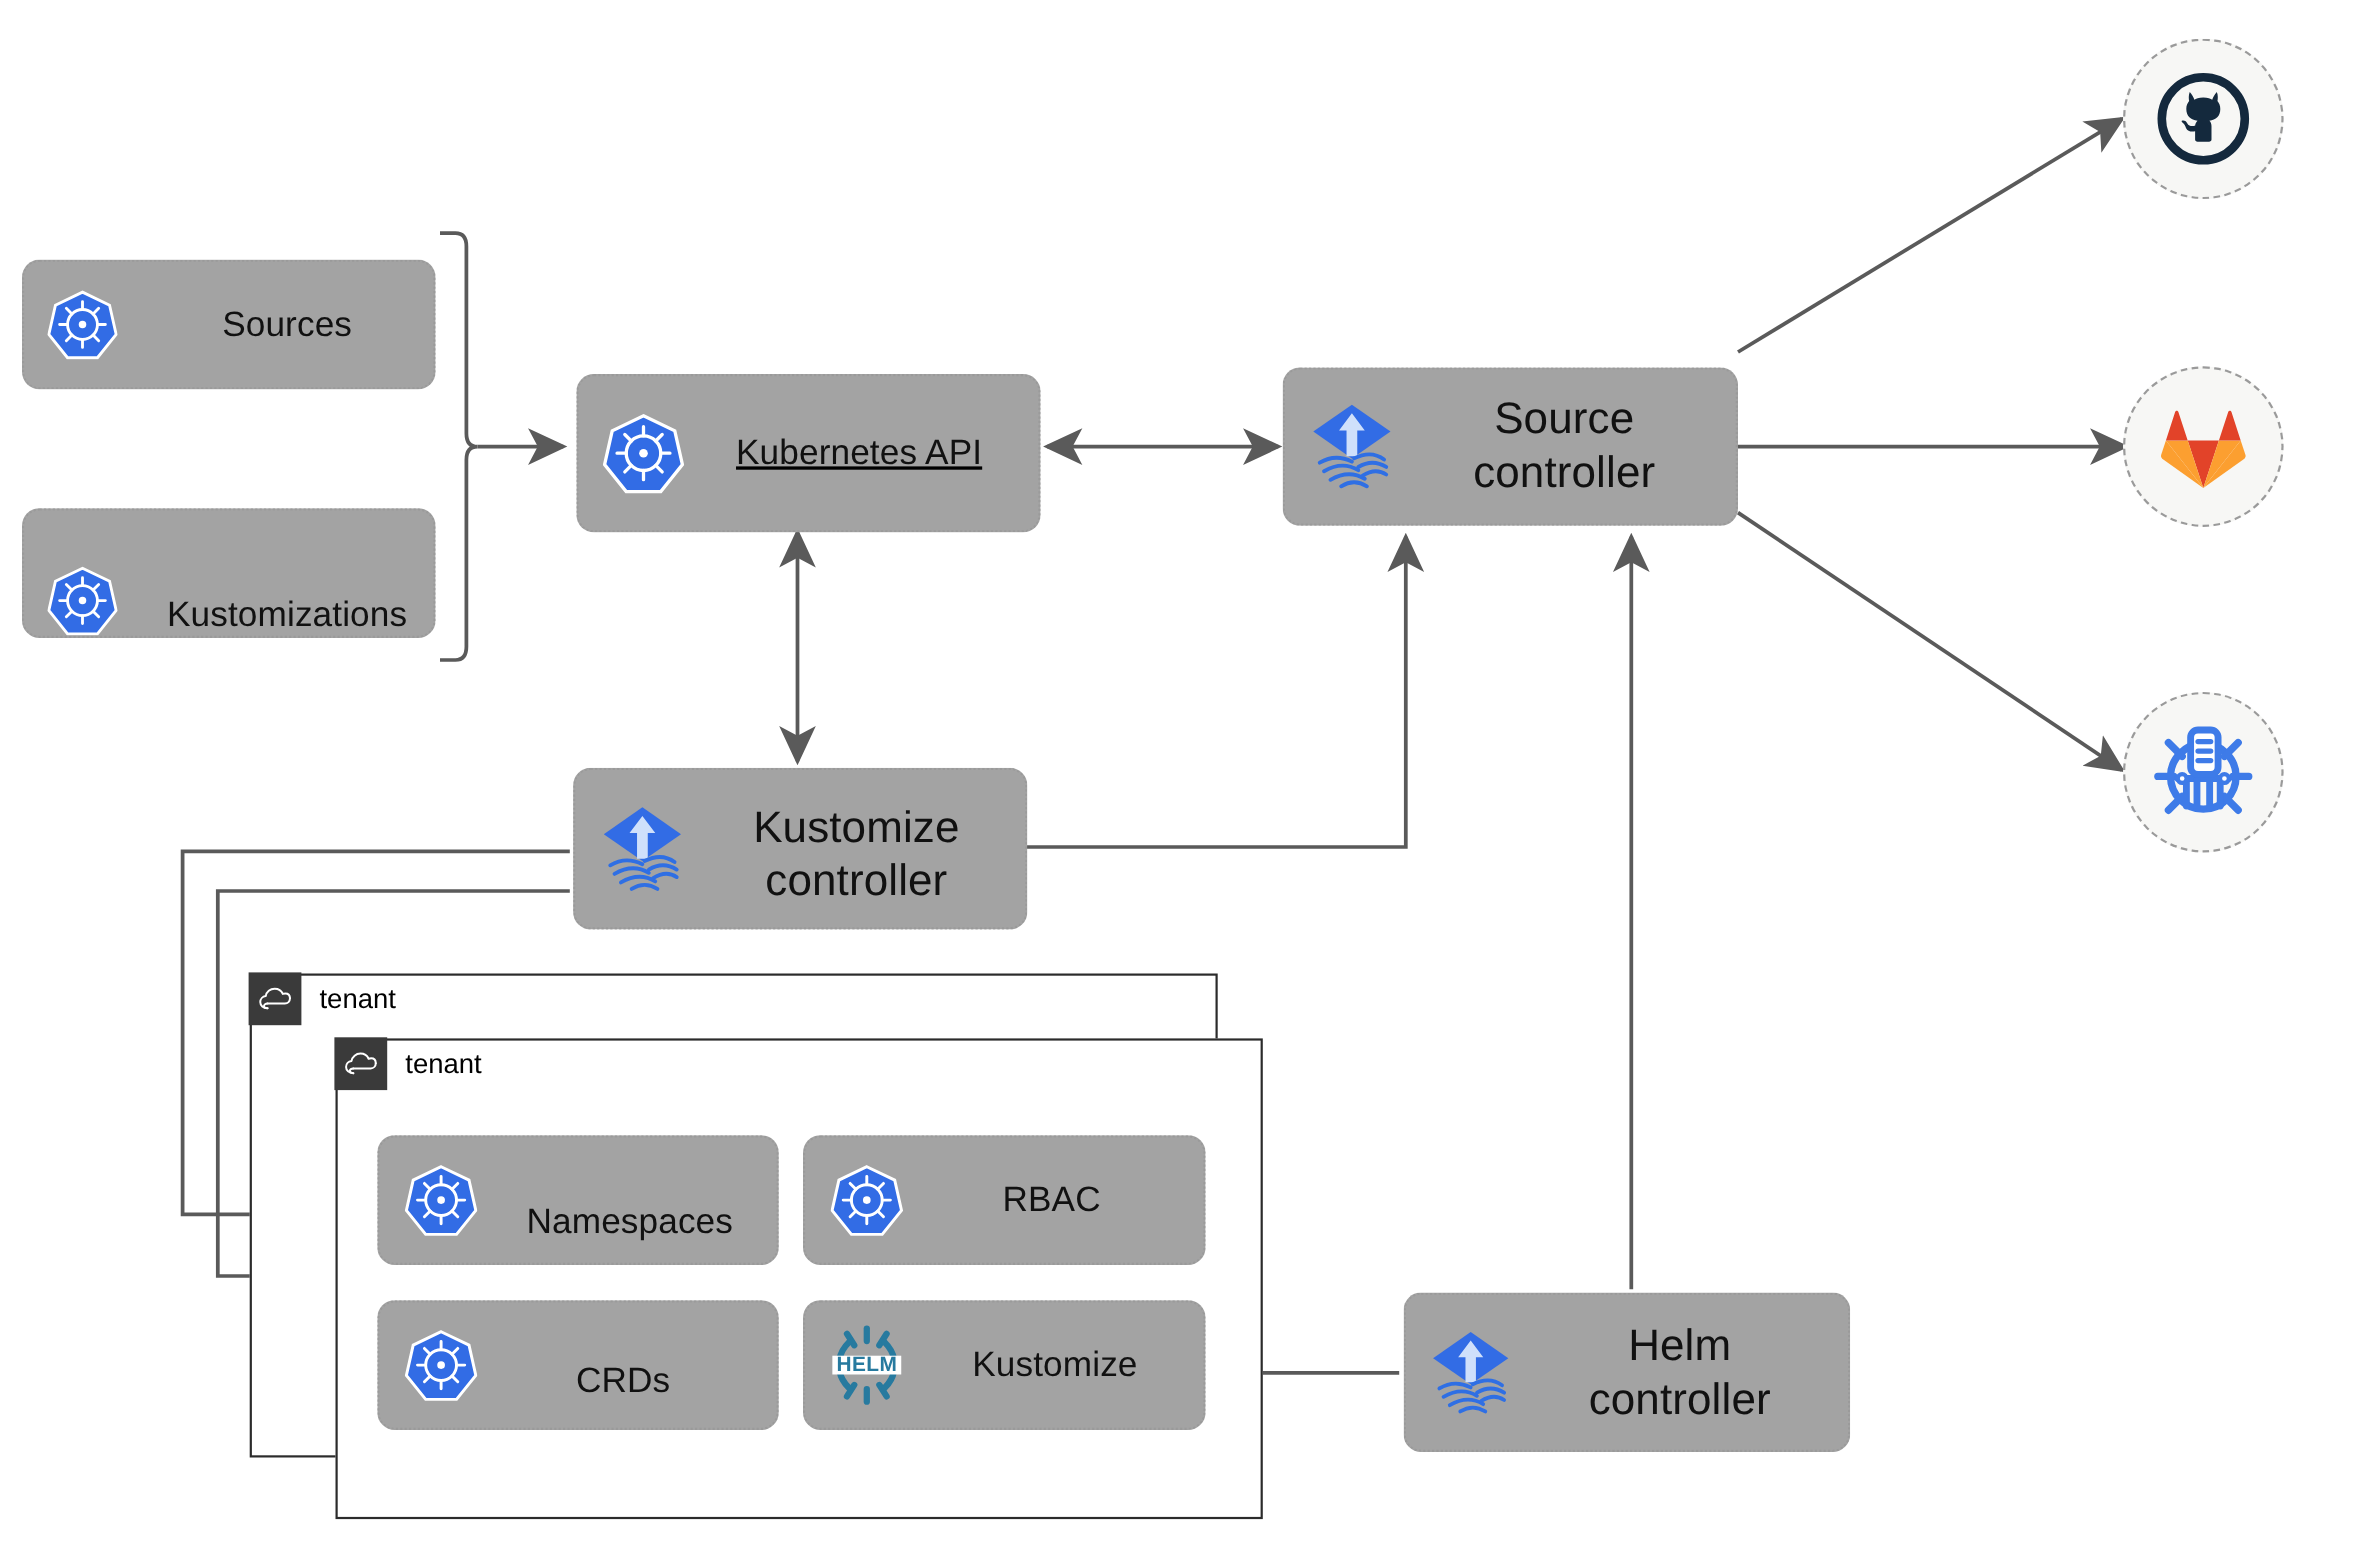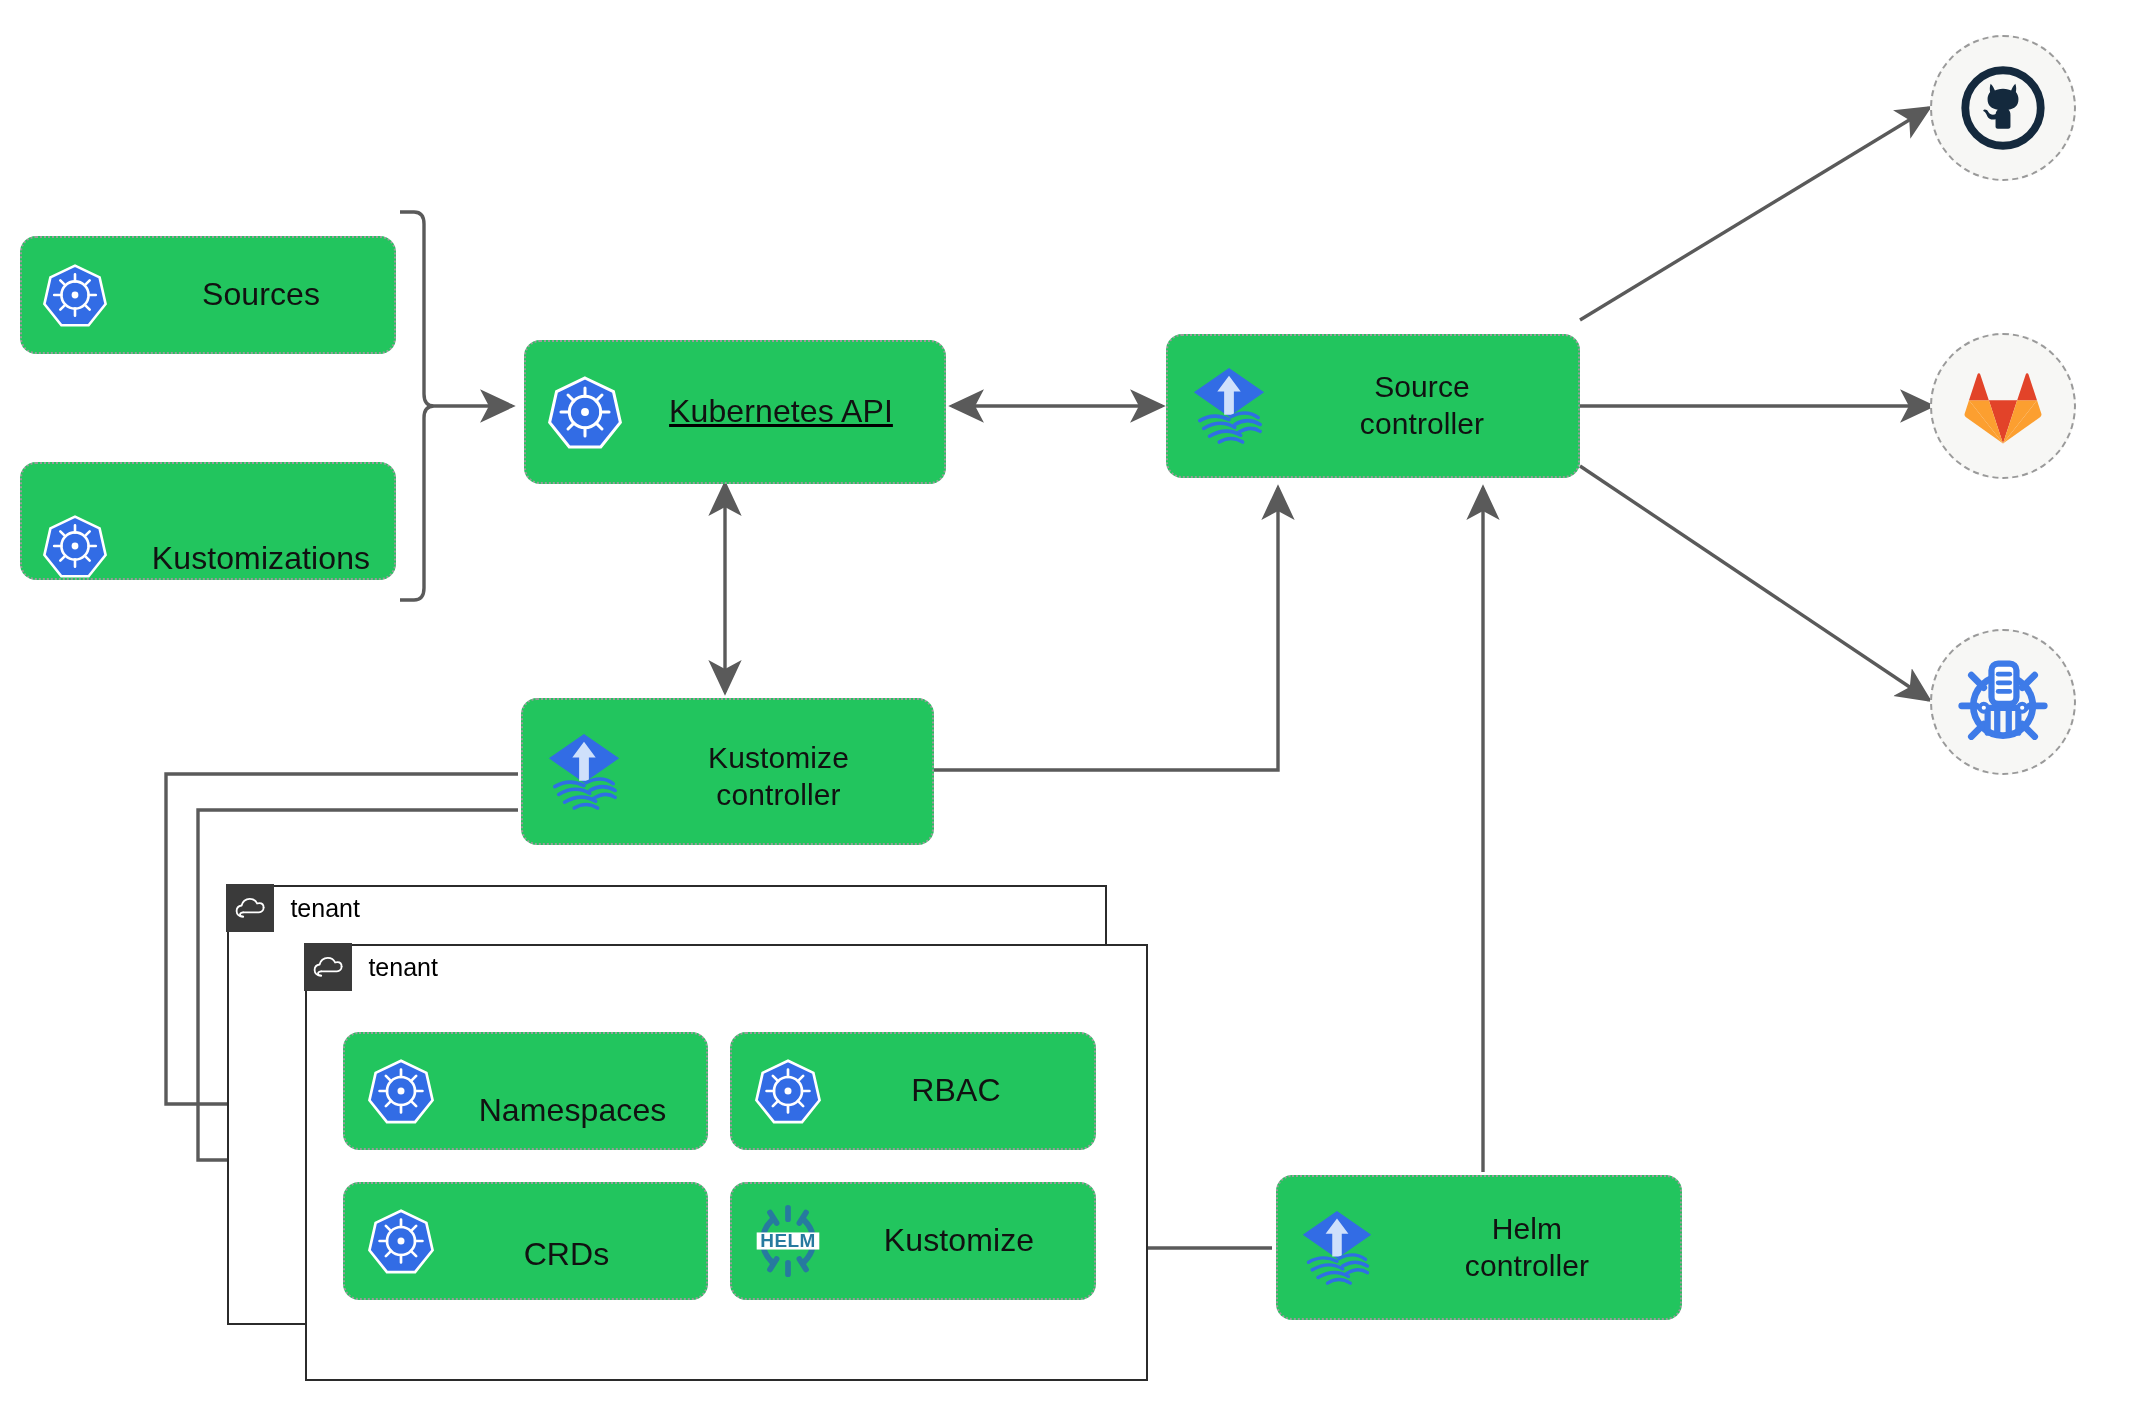--- a/index.html
+++ b/index.html
@@ -7,32 +7,32 @@
     width:2144px;height:1407px;overflow:hidden;
     font-family:"Liberation Sans","DejaVu Sans",sans-serif;
     color:#000;
   }
   #stage{position:relative;width:2144px;height:1407px;}
   svg.layer{position:absolute;left:0;top:0;width:2144px;height:1407px;}
 
   
   .card{
     position:absolute;
-    background:#22c55e;
+    background:#a3a3a3;
     border:2.6px dotted #9a9a9a;
     border-radius:16px;
     box-sizing:border-box;
     display:flex;align-items:center;
   }
   .card .ico{flex:0 0 auto;display:flex;align-items:center;justify-content:center;}
   .card .lbl{
     flex:1 1 auto;text-align:center;line-height:1.22;
     font-size:32px;color:#111;letter-spacing:.1px;
   }
-  .card.two .lbl{font-size:30px;}
+  .card.two .lbl{font-size:40px;}
 
   
   .tenant{
     position:absolute;background:#ffffff;
     border:2.6px solid #2b2b2b;box-sizing:border-box;
   }
   .tenant-head{
     position:absolute;left:-2.6px;top:-2.6px;
     height:48px;display:flex;align-items:center;
   }

